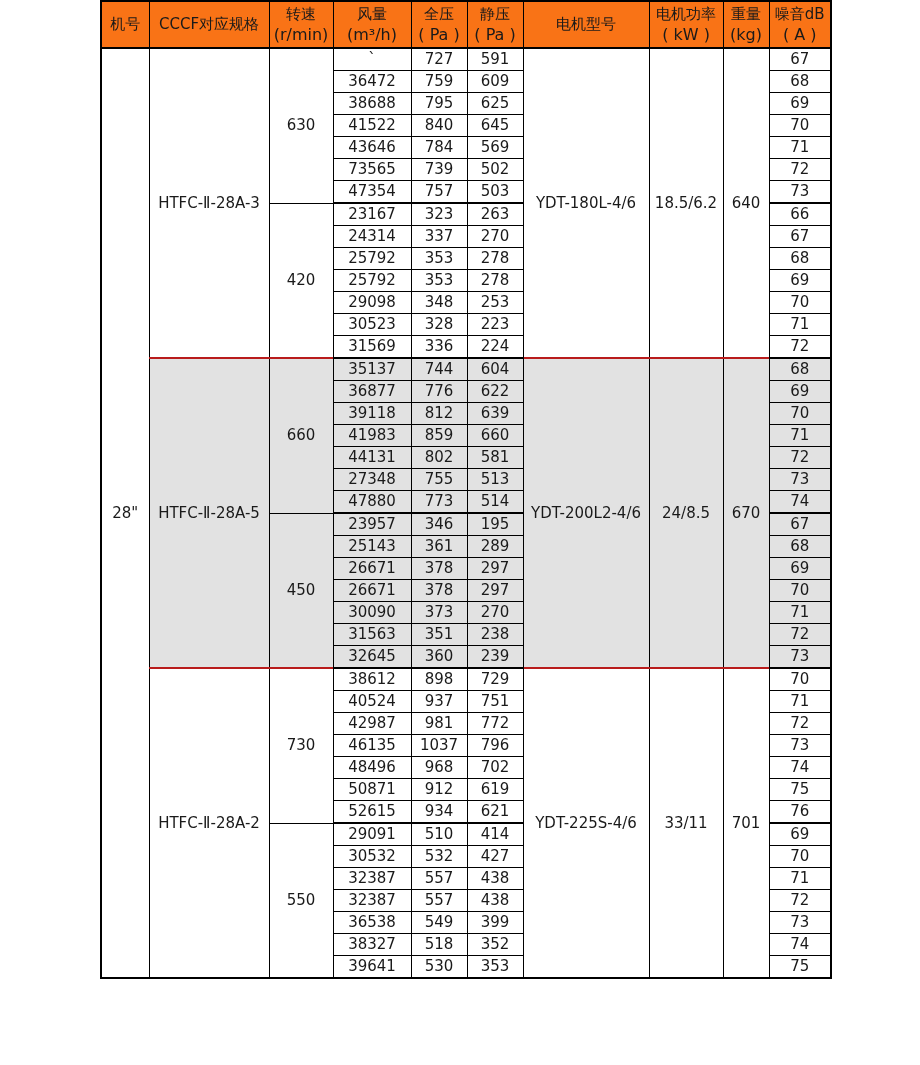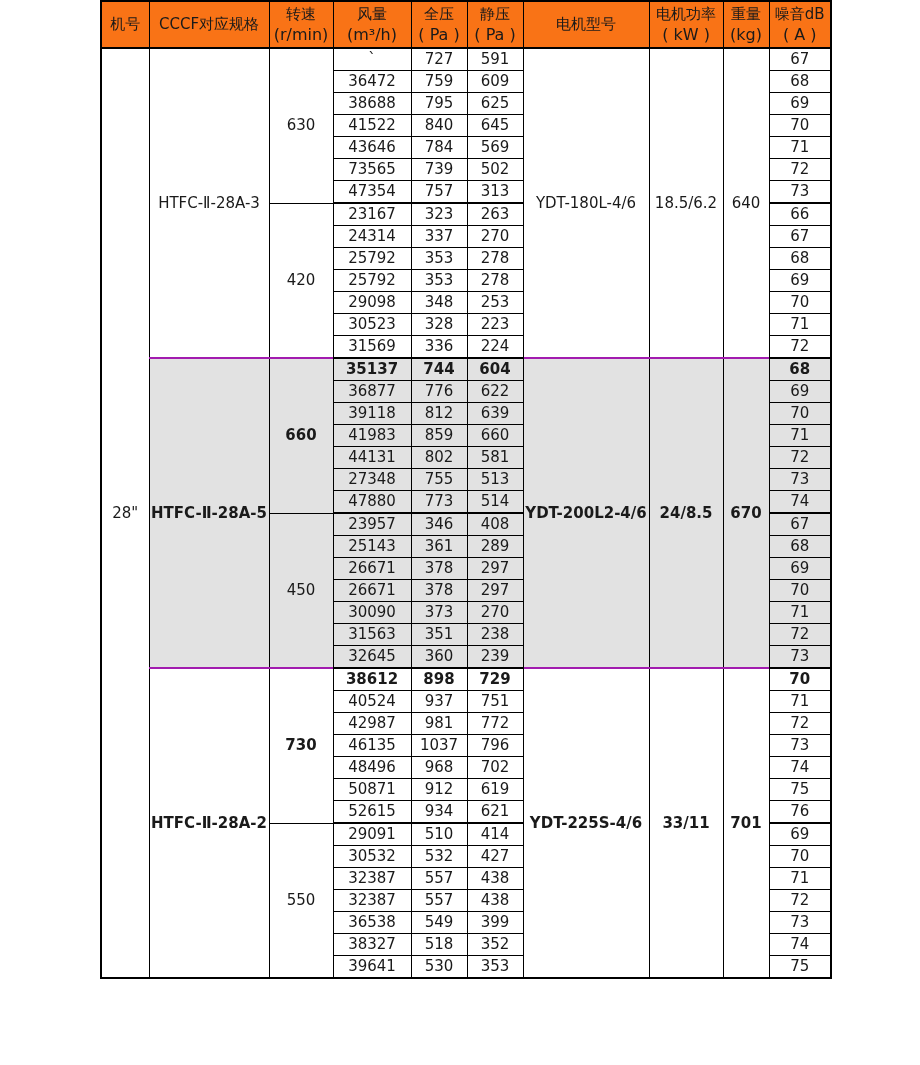--- a/index.html
+++ b/index.html
@@ -46,21 +46,21 @@
   }
   .perf thead .hl { font-size: 15px; line-height: 1.35; }
   .perf thead .hu { font-size: 16px; line-height: 1.25; }
   .perf thead .hu:empty { display: none; }
   .perf tbody tr { height: 21.7px; }
   .perf tbody td {
     font-size: 15px;
     line-height: 21px;
   }
   td.shaded { background: #e2e2e2; }
-  tr.section-start td { border-top: 2px solid #a21caf; font-weight: bold; }
+  tr.section-start td { border-top: 2px solid #b91c1c; }
   tr.group-end td { border-bottom: 2px solid #000; margin-top: 39px; }
 </style>
 </head>
 <body>
 
 <div class="page">
 
   <table class="perf">
     <colgroup>
       <col style="width:48px">
@@ -157,21 +157,21 @@
         </tr>
         <tr>
           <td>73565</td>
           <td>739</td>
           <td>502</td>
           <td>72</td>
         </tr>
         <tr class="group-end">
           <td>47354</td>
           <td>757</td>
-          <td>313</td>
+          <td>503</td>
           <td>73</td>
         </tr>
         <tr>
           <td rowspan="7">420</td>
           <td>23167</td>
           <td>323</td>
           <td>263</td>
           <td>66</td>
         </tr>
         <tr>
@@ -254,21 +254,21 @@
         <tr class="group-end">
           <td class="shaded">47880</td>
           <td class="shaded">773</td>
           <td class="shaded">514</td>
           <td class="shaded">74</td>
         </tr>
         <tr>
           <td rowspan="7" class="shaded">450</td>
           <td class="shaded">23957</td>
           <td class="shaded">346</td>
-          <td class="shaded">408</td>
+          <td class="shaded">195</td>
           <td class="shaded">67</td>
         </tr>
         <tr>
           <td class="shaded">25143</td>
           <td class="shaded">361</td>
           <td class="shaded">289</td>
           <td class="shaded">68</td>
         </tr>
         <tr>
           <td class="shaded">26671</td>

